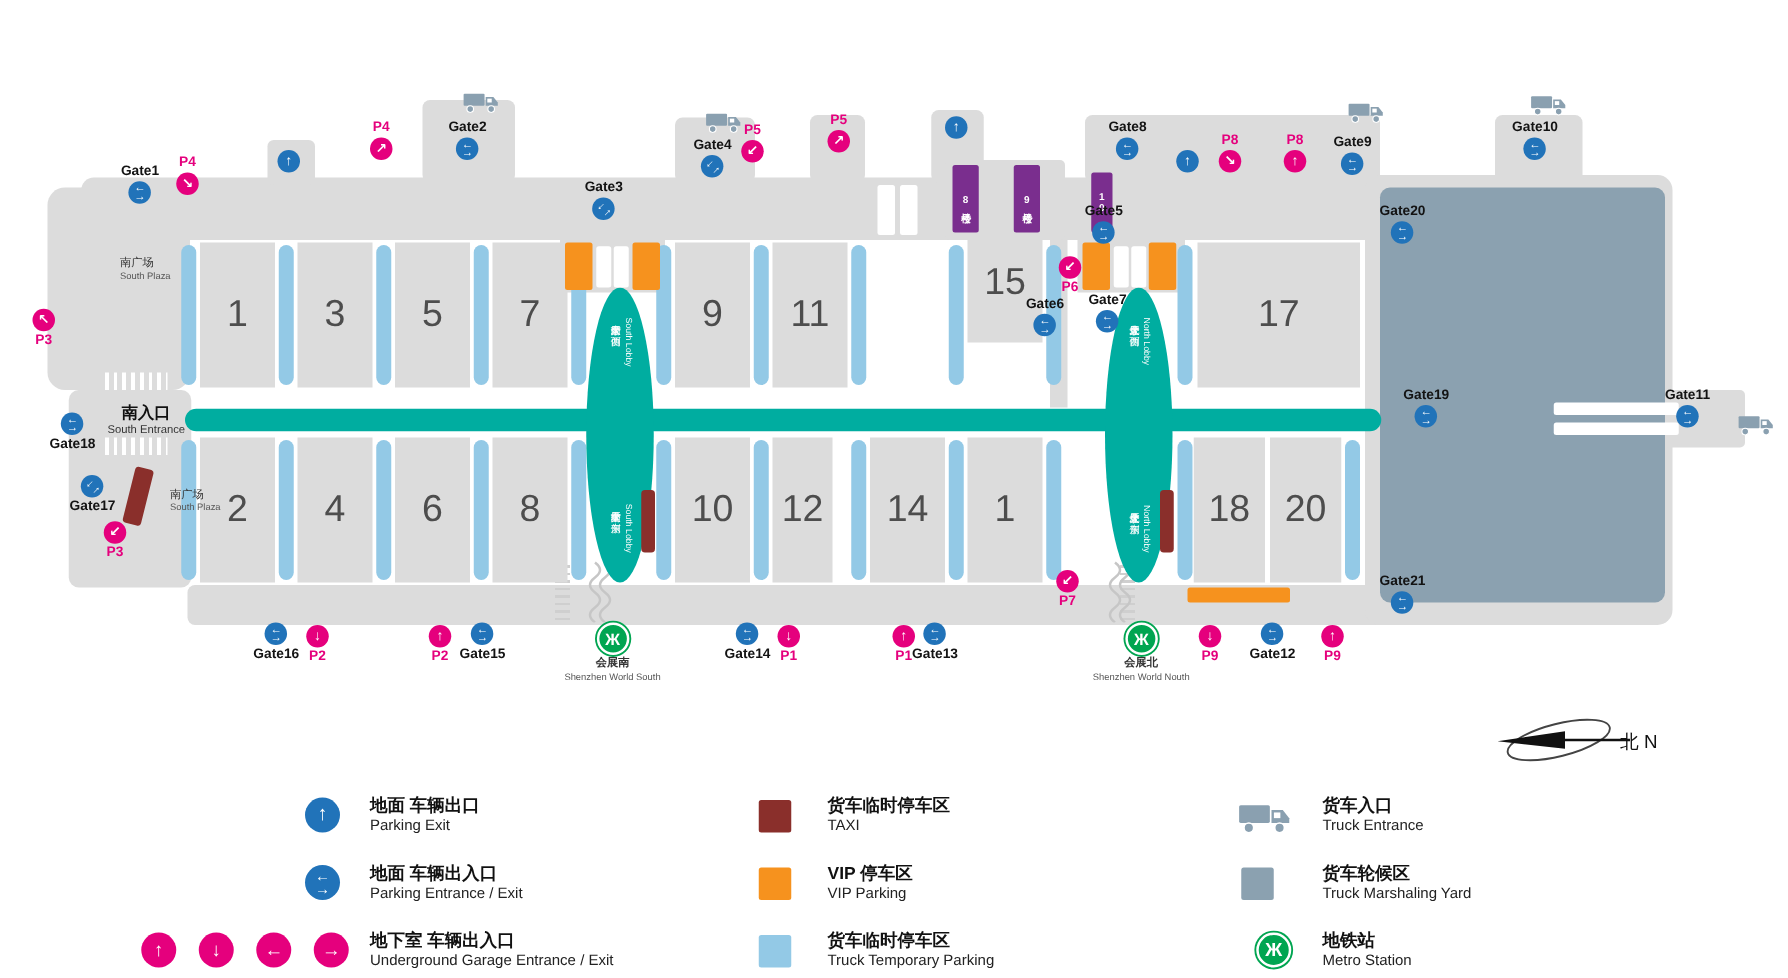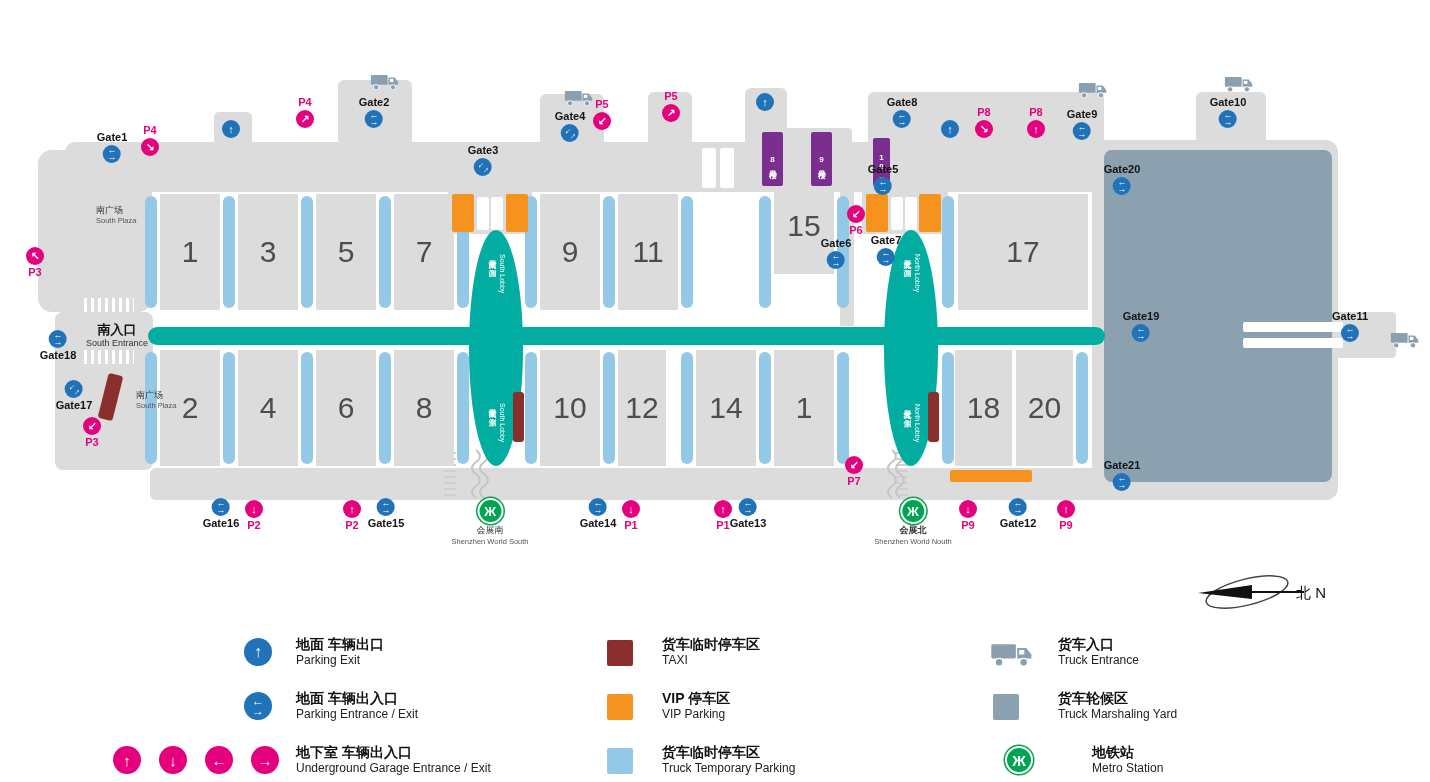--- a/index.html
+++ b/index.html
@@ -481,21 +481,21 @@
   </div>
   <div class="poi" style="left:1066px;top:500px">
     <span class="ic pinkc">
         <span class="arrow1">↑</span>
       </span>
     <span class="plabel">P9</span>
   </div>
 
   <div class="poi" style="left:490px;top:498px">
     <span class="metro">Ж</span>
-    <span class="place-cn" style="font-weight:normal">会展南</span>
+    <span class="place-cn" style="font-weight:bold">会展南</span>
     <span class="place-en">Shenzhen World South</span>
   </div>
   <div class="poi" style="left:913px;top:498px">
     <span class="metro">Ж</span>
     <span class="place-cn" style="font-weight:bold">会展北</span>
     <span class="place-en">Shenzhen World Nouth</span>
   </div>
 
   <div class="abs" style="left:84px;top:205px">
     <div class="place-cn">南广场</div>
@@ -601,18 +601,18 @@
 
   <div class="sq" style="left:993px;top:694px;background:#8ba1b0"></div>
   <div class="abs" style="left:1046px;top:690px">
     <div class="lg-cn">货车轮候区</div>
     <div class="lg-en">Truck Marshaling Yard</div>
   </div>
 
   <div class="abs" style="left:993px;top:746px">
     <span class="metro" style="width:24px;height:24px;font-size:15px">Ж</span>
   </div>
-  <div class="abs" style="left:1080px;top:744px">
+  <div class="abs" style="left:1046px;top:744px">
     <div class="lg-cn">地铁站</div>
     <div class="lg-en">Metro Station</div>
   </div>
 
 </div>
 
 </body></html>

